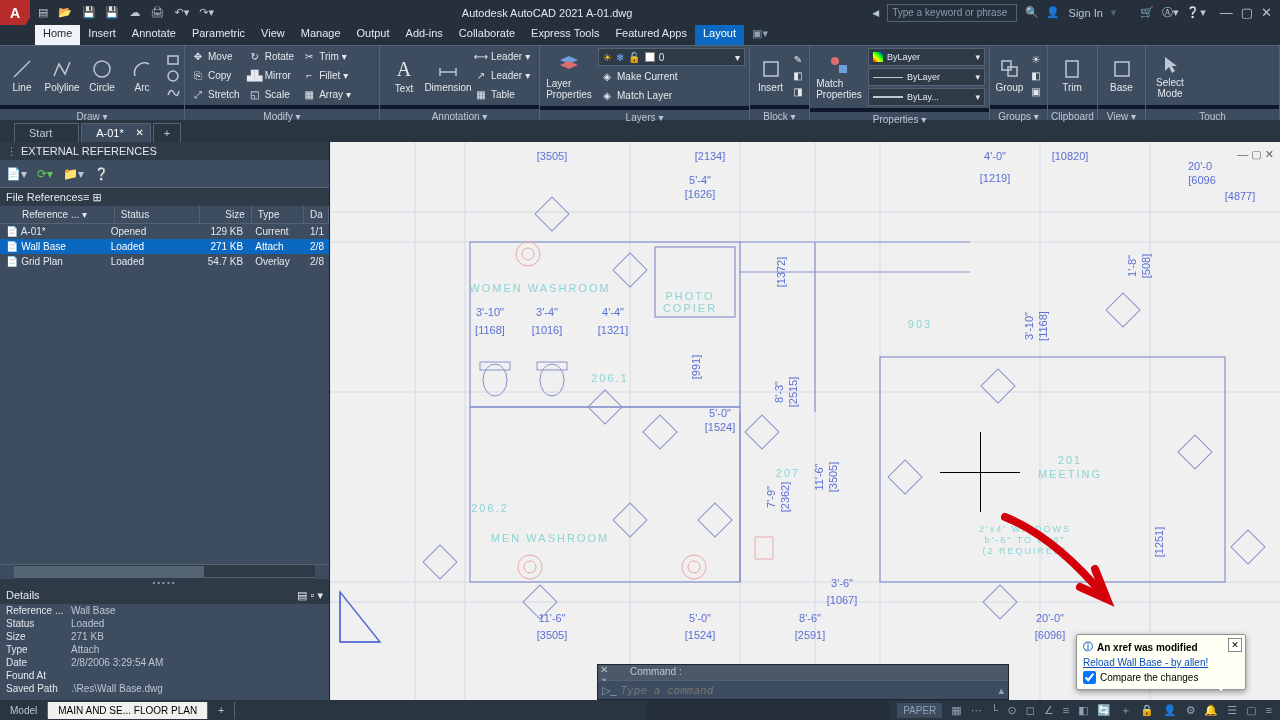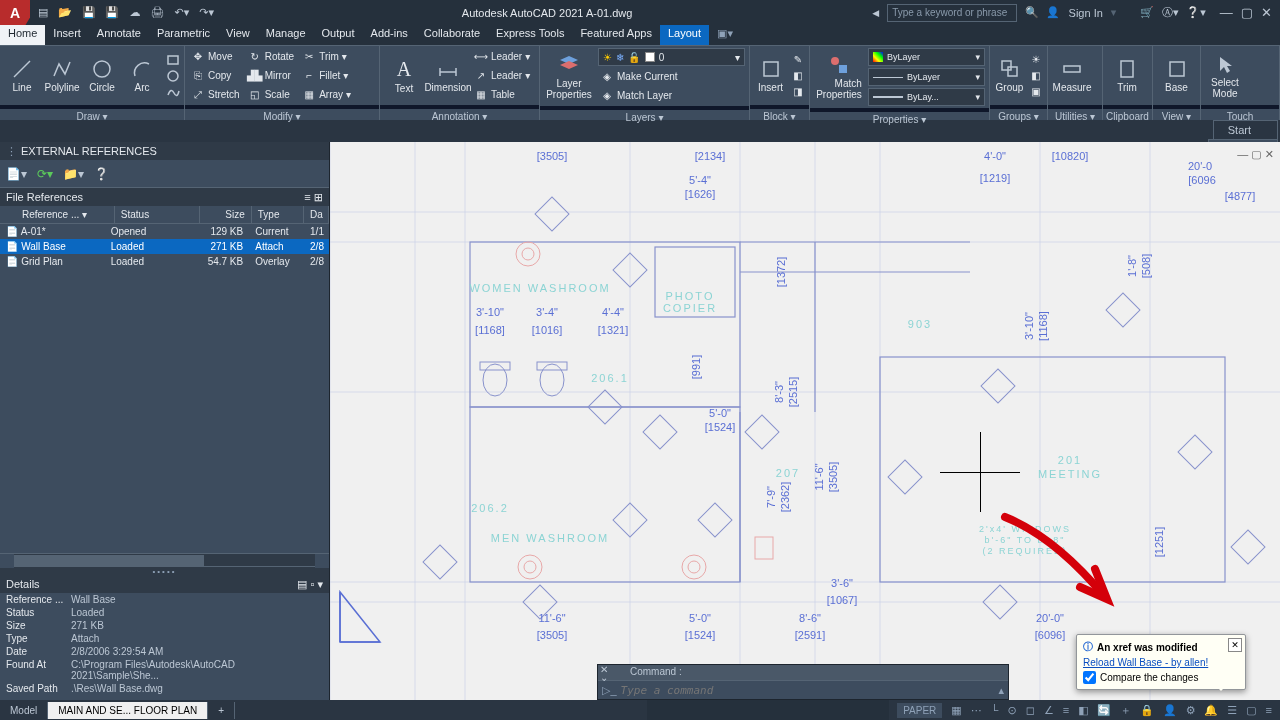--- a/index.html
+++ b/index.html
@@ -5,49 +5,49 @@
 * { margin:0; padding:0; box-sizing:border-box; font-family:"Segoe UI",Arial,sans-serif; }
 body { width:1280px; height:720px; background:#25303c; overflow:hidden; position:relative; color:#e4e8ed; font-size:11px; }
 .titlebar { height:25px; background:#25303c; display:flex; align-items:center; }
 .app-logo { width:30px; height:25px; background:#b82c2c; display:flex; align-items:center; justify-content:center; font-weight:bold; font-size:14px; color:#fff; clip-path:polygon(0 0,100% 0,100% 70%,85% 100%,0 100%); }
 .qat { display:flex; gap:10px; padding:0 8px; align-items:center; color:#bcc7d4; }
 .title-center { flex:1; text-align:center; font-size:11px; color:#e4e8ed; }
 .title-search { display:flex; align-items:center; gap:8px; padding-right:6px; color:#bcc7d4; }
 .search-box { width:130px; height:18px; background:#25303c; border:1px solid #556474; font-size:10px; color:#8a9aab; padding:0 4px; line-height:16px; }
 .win-controls { display:flex; gap:8px; padding:0 8px; color:#bcc7d4; font-size:13px; }
 
-.ribbon-tabs { height:20px; background:#25303c; display:flex; }
+.ribbon-tabs { height:20px; background:#25303c; display:flex; padding-left:35px; }
 .ribbon-tabs span { padding:2px 8px; font-size:11px; color:#e4e8ed; cursor:pointer; }
 .ribbon-tabs span.active-home { background:#f0f3f7; color:#1e2730; }
 .ribbon-tabs span.active-layout { background:#0b68c1; color:#fff; }
 
 .ribbon { height:75px; background:#3d4c5e; border-top:1px solid #556474; display:flex; }
 .ribbon-panel { border-right:1px solid #556474; display:flex; flex-direction:column; }
 .panel-body { flex:1; display:flex; align-items:center; padding:2px 4px; gap:4px; }
 .panel-title { height:16px; font-size:10px; color:#bcc7d4; text-align:center; border-top:4px solid #0f172a; line-height:15px; }
 .big-btn { display:flex; flex-direction:column; align-items:center; justify-content:center; width:40px; height:55px; font-size:10px; color:#e4e8ed; gap:2px; }
 .big-btn svg, .ico-sm svg { stroke:#bcc7d4; fill:none; stroke-width:1.5; }
 .stack { display:flex; flex-direction:column; gap:2px; font-size:10px; color:#e4e8ed; }
 .stack-item { display:flex; align-items:center; gap:3px; height:17px; padding:0 2px; }
 .ico-sm { width:14px; height:14px; display:inline-flex; align-items:center; justify-content:center; }
 .layer-combo { display:flex; align-items:center; border:1px solid #556474; height:18px; padding:0 4px; gap:4px; font-size:10px; min-width:140px; background:#2f3a47; }
 .linetype-combo { display:flex; align-items:center; border:1px solid #556474; height:18px; padding:0 4px; font-size:9px; min-width:110px; background:#2f3a47; }
 
-.doc-tabs { height:22px; background:#2a3542; display:flex; align-items:flex-end; padding-left:14px;flex-direction:column; }
+.doc-tabs { height:22px; background:#2a3542; display:flex; align-items:flex-end; padding-left:14px; }
 .doc-tab { padding:3px 26px 3px 14px; font-size:11px; background:#2a3542; color:#bcc7d4; border:1px solid #556474; border-bottom:none; margin-right:2px; position:relative; }
 .doc-tab.active { background:#3d4c5e; color:#fff; }
 .doc-tab .close-x { position:absolute; right:6px; top:3px; font-size:10px; }
 .doc-tab.plus { padding:3px 10px; }
 
 .workspace { position:absolute; top:142px; left:0; right:0; bottom:20px; display:flex; }
 
 .palette { width:330px; background:#3d4c5e; display:flex; flex-direction:column; border-right:1px solid #1d252e; }
 .palette-title { height:18px; background:#2f3a47; padding:2px 6px; font-size:11px; display:flex; align-items:center; }
 .palette-tb { height:28px; border-bottom:1px solid #556474; display:flex; align-items:center; padding:0 6px; gap:10px; color:#bcc7d4; font-size:12px; }
-.file-ref-hdr { height:18px; background:#2f3a47; padding:2px 6px; display:flex; justify-content:space-between; align-items:center; font-size:11px; }
+.file-ref-hdr { height:18px; background:#2f3a47; padding:2px 6px; display:flex; justify-content:flex-start; align-items:center; font-size:11px; }
 .grid-hdr { display:flex; background:#3d4c5e; font-size:10px; border-bottom:1px solid #556474;padding-left:16px; }
 .grid-hdr div { padding:3px 6px; border-right:1px solid #556474; }
 .grid-row { display:flex; font-size:10px; }
 .grid-row div { padding:2px 6px; white-space:nowrap; overflow:hidden; }
 .grid-row.sel { background:#0b68c1; color:#fff; }
 .col-name{width:105px} .col-stat{width:90px} .col-size{width:55px;text-align:right} .col-type{width:55px} .col-date{width:25px}
 .details-hdr { height:18px; background:#2f3a47; padding:2px 6px; display:flex; justify-content:space-between; align-items:center; }
 .details-row { display:flex; font-size:10px; padding:1px 6px; }
 .details-row .lbl{width:65px} .details-row .val{flex:1; color:#bcc7d4;}
 .hscroll { height:14px; background:#2f3a47; position:relative; border-top:1px solid #556474; border-bottom:1px solid #556474; }
@@ -246,21 +246,21 @@
     <div class="panel-title">Annotation ▾</div>
   </div>
 
   <div class="ribbon-panel" style="width:210px">
     <div class="panel-body">
       <div class="big-btn" style="width:50px">
           <svg width="24" height="24">
             <path d="M3 8 L12 4 L21 8 L12 12 Z" fill="#6ea0dc" stroke="none"></path>
             <path d="M3 13 L12 9 L21 13 L12 17 Z" fill="#dc6e6e" stroke="none"></path>
           </svg>
-          <span style="white-space:pre;text-align:center">Layer
+          <span style="white-space:pre;text-align:left">Layer
 Properties</span>
         </div>
       <div class="stack" style="flex:1">
         <div class="layer-combo">
             <span style="color:#ffcc00">☀</span>
             <span style="color:#7bb0ff">❄</span>
             <span>🔓</span>
             <span style="width:10px;height:10px;background:#fff;border:1px solid #888"></span>
             <span>0</span>
             <span style="margin-left:auto">▾</span>
@@ -295,21 +295,21 @@
     <div class="panel-title">Block ▾</div>
   </div>
 
   <div class="ribbon-panel" style="width:180px">
     <div class="panel-body">
       <div class="big-btn" style="width:50px">
           <svg width="22" height="22">
             <circle cx="7" cy="7" r="4" fill="#dc6e6e" stroke="none"></circle>
             <rect x="11" y="11" width="8" height="8" fill="#6ea0dc" stroke="none"></rect>
           </svg>
-          <span style="white-space:pre;text-align:right">Match
+          <span style="white-space:pre;text-align:left">Match
 Properties</span>
         </div>
       <div class="stack" style="flex:1">
         <div class="linetype-combo">
             <span style="width:10px;height:10px;background:linear-gradient(45deg,red,yellow,lime,blue);margin-right:4px"></span>
             <span>ByLayer</span>
             <span style="margin-left:auto">▾</span>
           </div>
         <div class="linetype-combo">
             <span style="width:30px;border-top:1px solid #bcc7d4;margin-right:4px"></span>
@@ -337,31 +337,20 @@
         </div>
       <div class="stack">
           <span class="ico-sm">☀</span>
           <span class="ico-sm">◧</span>
           <span class="ico-sm">▣</span>
         </div>
     </div>
     <div class="panel-title">Groups ▾</div>
   </div>
 
-  <div class="ribbon-panel" style="width:55px">
-    <div class="panel-body">
-        <div class="big-btn">
-          <svg width="22" height="22">
-            <rect x="3" y="8" width="16" height="6"></rect>
-          </svg>
-          <span>Measure</span>
-        </div>
-      </div>
-    <div class="panel-title">Utilities ▾</div>
-  </div>
   <div class="ribbon-panel" style="width:50px">
     <div class="panel-body">
         <div class="big-btn">
           <svg width="22" height="22">
             <rect x="5" y="3" width="12" height="16"></rect>
           </svg>
           <span>Trim</span>
         </div>
       </div>
     <div class="panel-title">Clipboard</div>
@@ -466,21 +455,20 @@
     <div class="details-row">
         <span class="lbl">Type</span>
         <span class="val">Attach</span>
       </div>
     <div class="details-row">
         <span class="lbl">Date</span>
         <span class="val">2/8/2006 3:29:54 AM</span>
       </div>
     <div class="details-row">
         <span class="lbl">Found At</span>
-        <span class="val">C:\Program Files\Autodesk\AutoCAD 2021\Sample\She...</span>
       </div>
     <div class="details-row" style="padding-bottom:6px">
         <span class="lbl">Saved Path</span>
         <span class="val">.\Res\Wall Base.dwg</span>
       </div>
   </div>
 
   <div class="canvas">
     <svg width="950" height="560" font-family="Arial" font-size="11">
       <g stroke="#c8cde8" stroke-width="0.6" fill="none">

